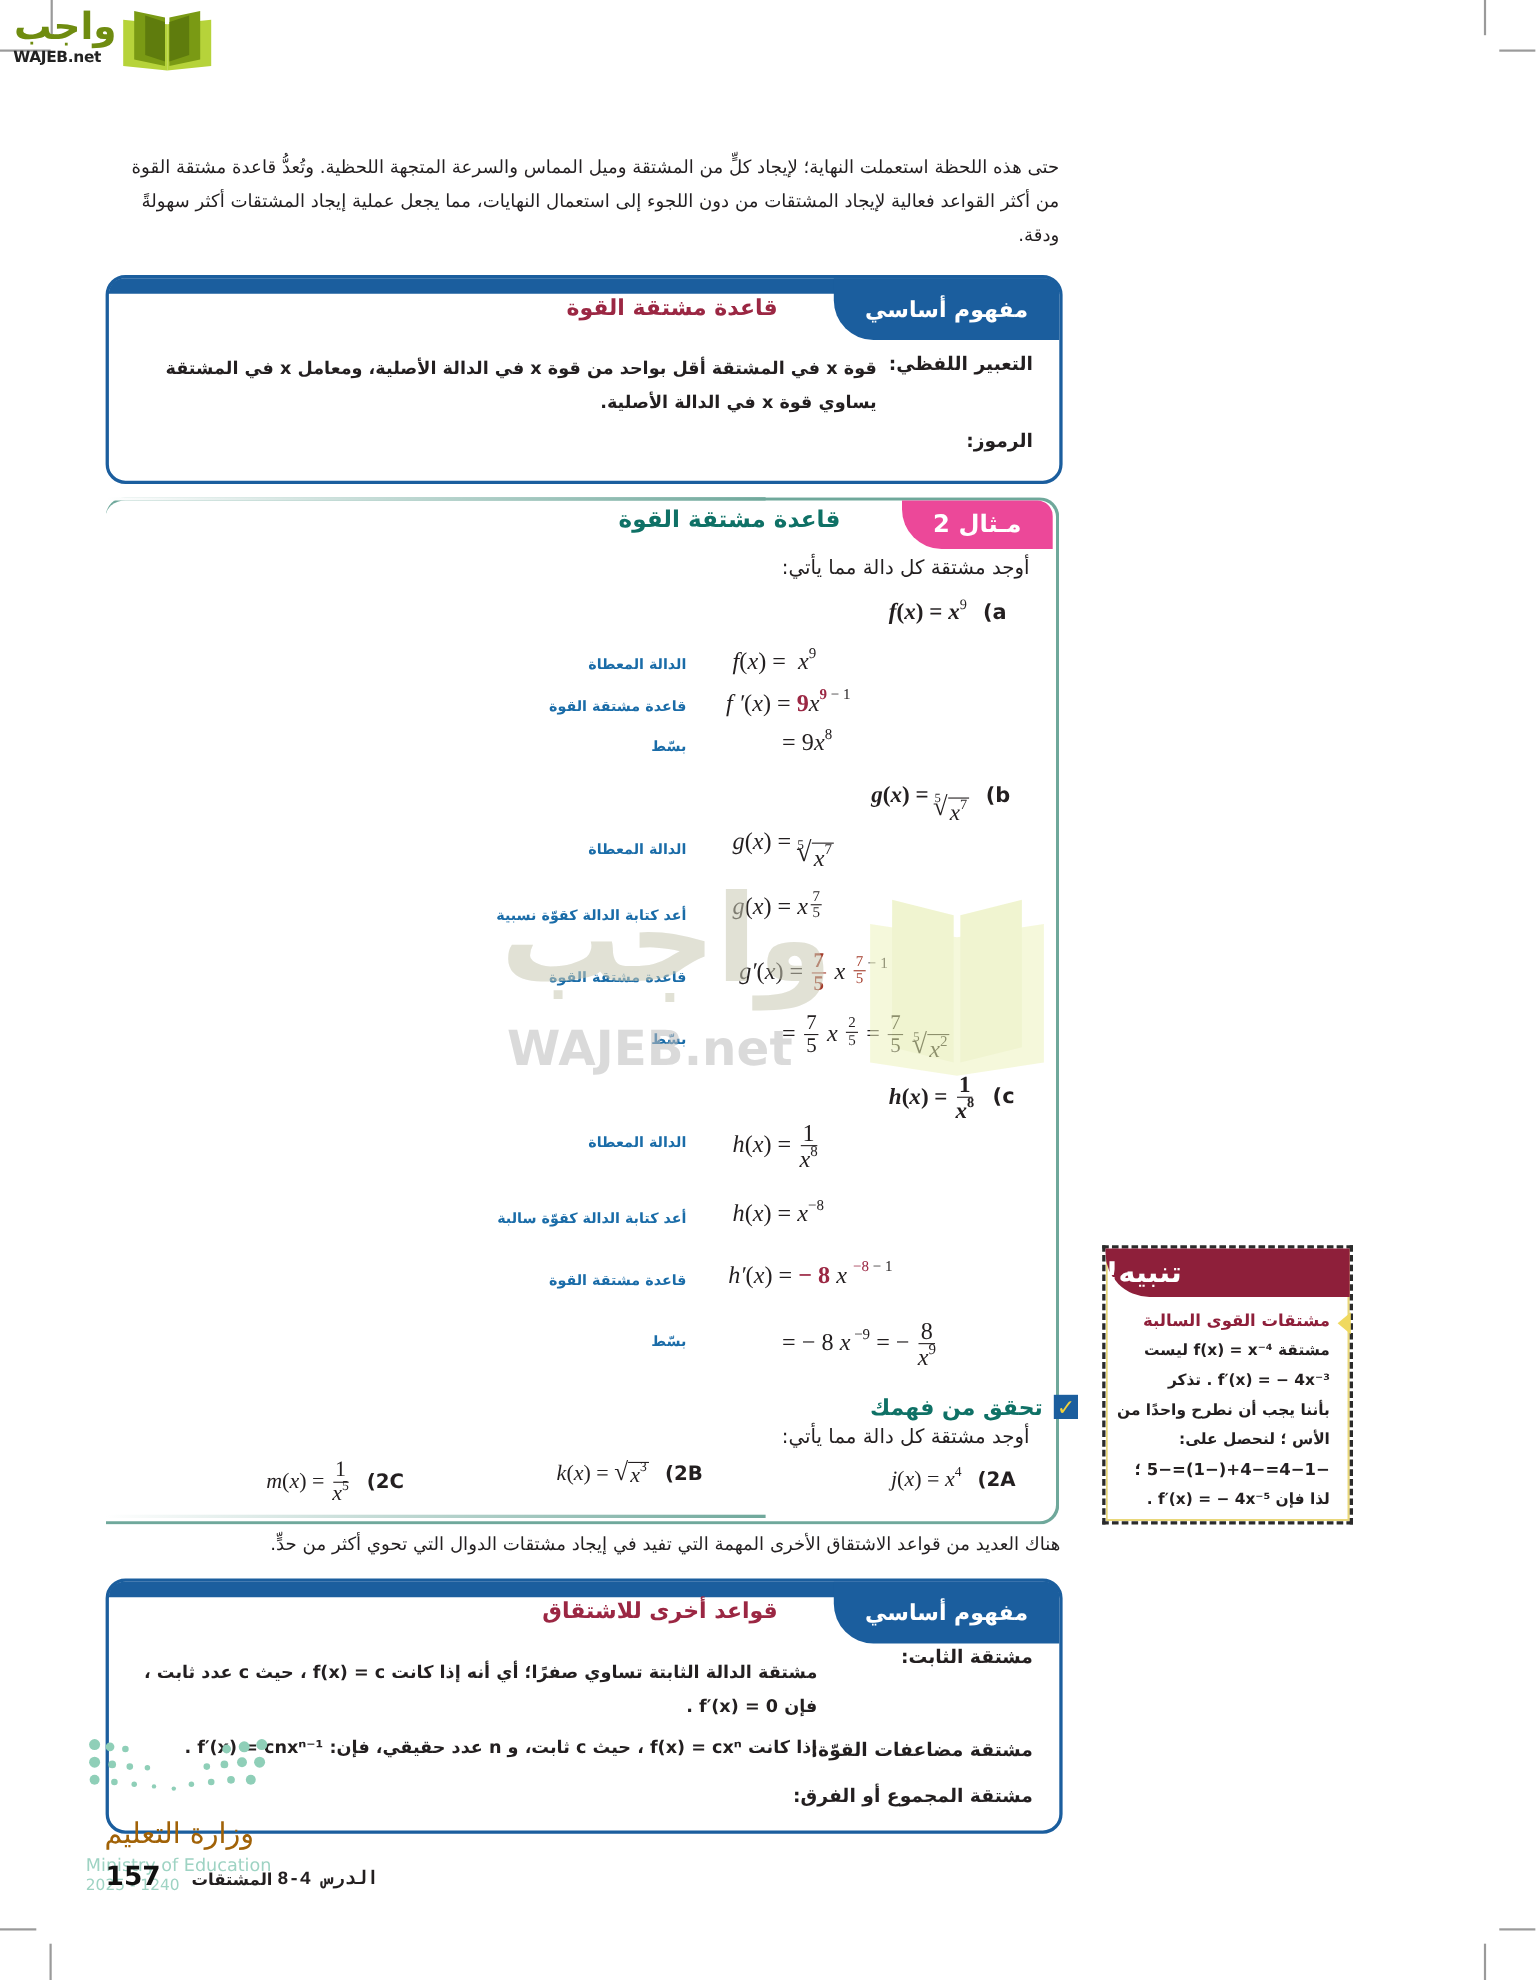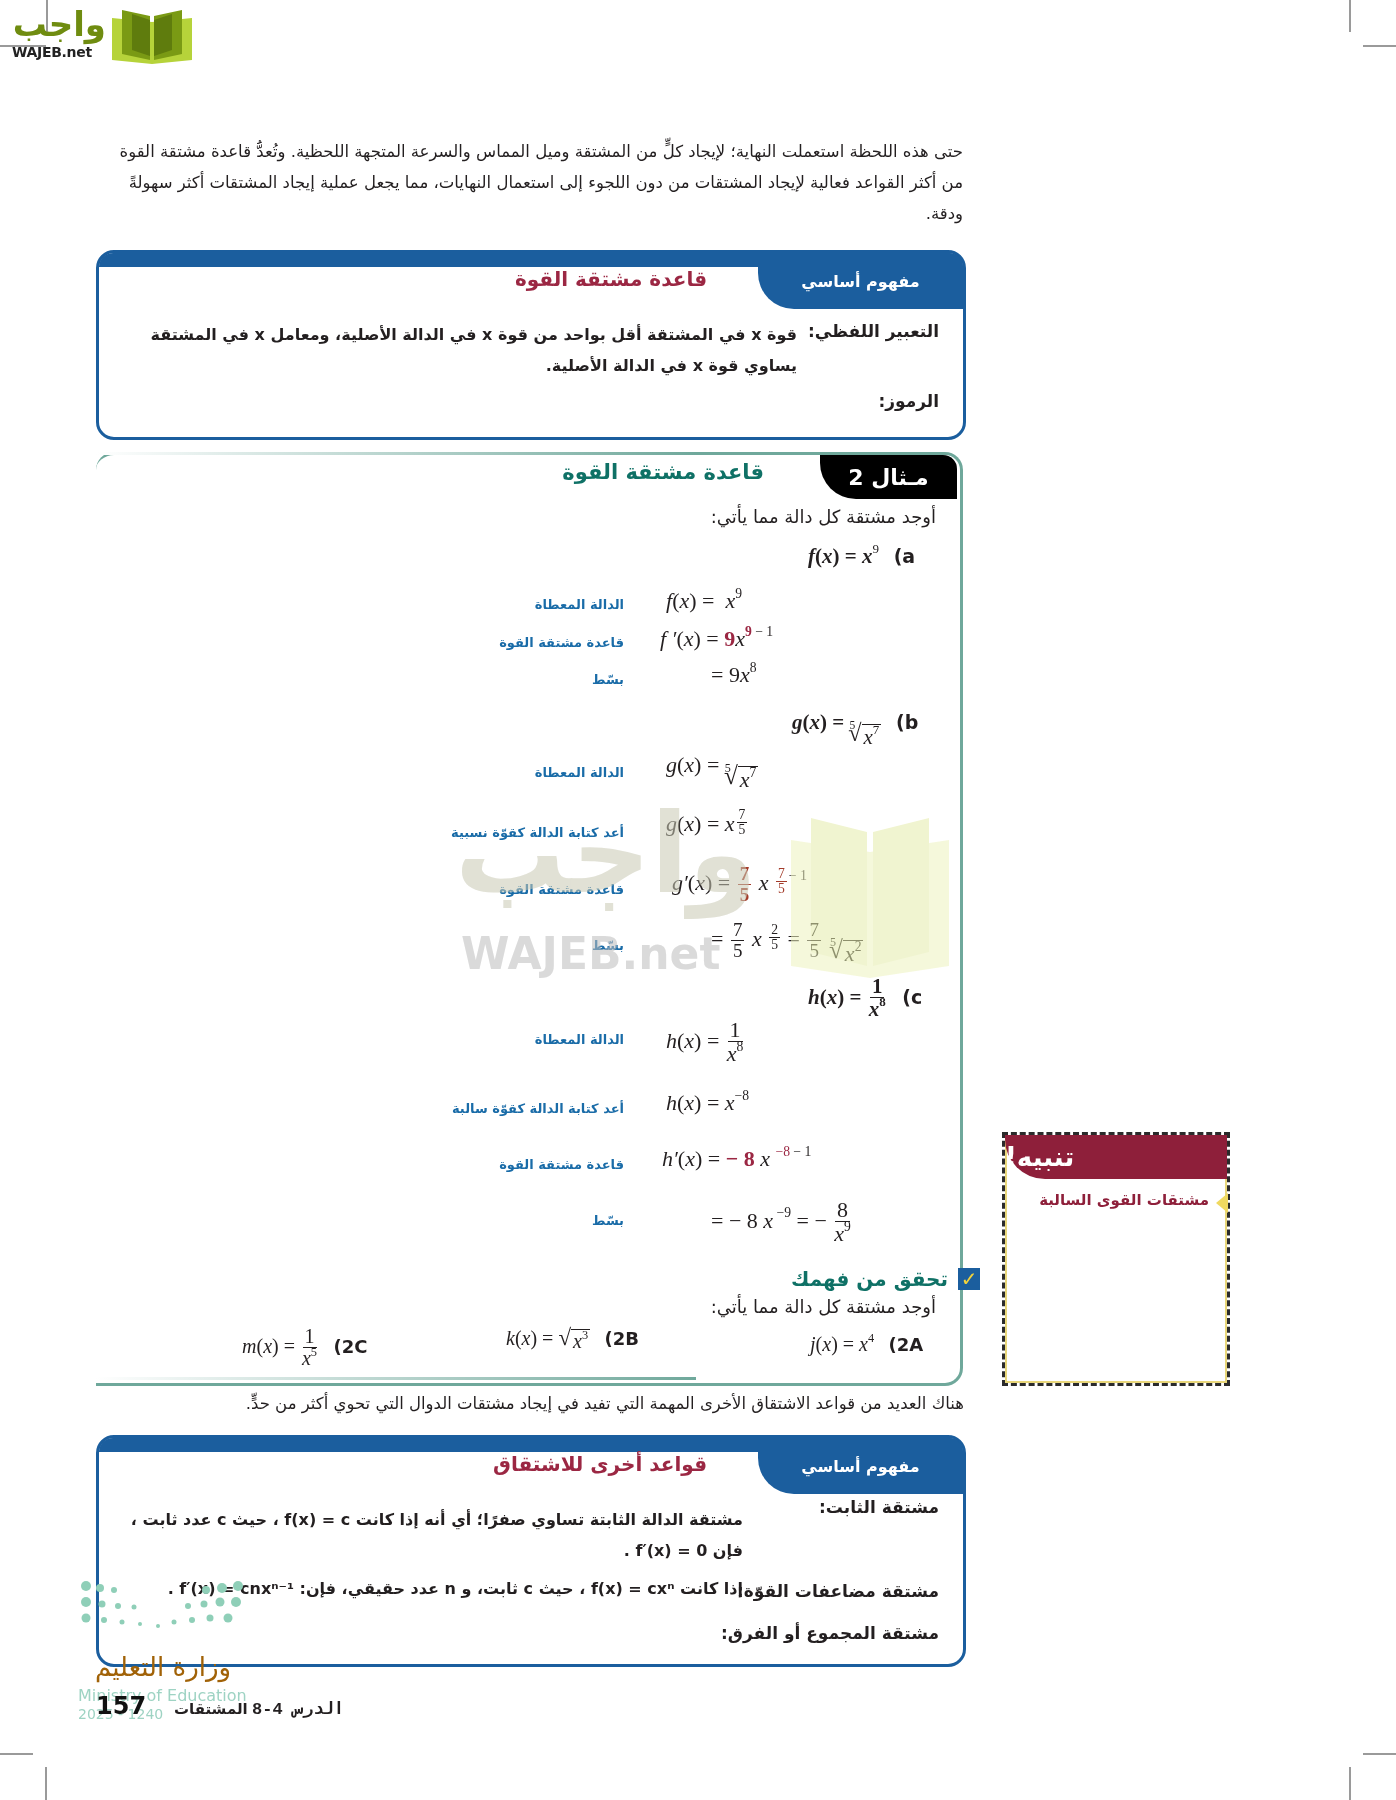--- a/index.html
+++ b/index.html
@@ -24,29 +24,29 @@
   
   .crop{background:#9a9a9a;position:absolute;}
 
   
   .logo-text{color:#6f8c10;font-weight:bold;}
 
   
   .kc{border:3px solid #1b5e9e;border-radius:18px;background:#fff;}
   .kc-top{height:14px;background:#1b5e9e;border-radius:14px 14px 0 0;}
   .kc-tab{position:absolute;right:0;top:0;height:56px;width:205px;background:#1b5e9e;
-          border-radius:0 14px 0 36px;color:#fff;font-weight:bold;font-size:16px;
+          border-radius:0 14px 0 36px;color:#fff;font-weight:bold;font-size:20px;
           display:flex;align-items:center;justify-content:center;direction:rtl;}
   .kc-title{position:absolute;color:#9b2743;font-weight:bold;font-size:20px;direction:rtl;}
   .kc-label{font-weight:bold;font-size:17px;}
   .kc-text{font-weight:bold;font-size:16px;}
 
   
   .ex{border:3px solid #6fa89b;border-radius:18px;border-left:none;border-bottom:none;}
-  .ex-tab{position:absolute;background:#000000;color:#fff;font-weight:bold;font-size:22px;
+  .ex-tab{position:absolute;background:#ec4899;color:#fff;font-weight:bold;font-size:22px;
           display:flex;align-items:center;justify-content:center;border-radius:0 14px 0 36px;direction:rtl;}
   .ex-title{color:#0f7166;font-weight:bold;font-size:21px;direction:rtl;}
   .eq{font-size:22px;}
 
   
   .caution{border:3px dashed #2b2b2b;background:#fff;box-shadow:0 0 0 2px #e9d77a inset;}
   .caution-head{background:#8e1f3a;color:#fff;font-weight:bold;font-size:26px;
           height:44px;display:flex;align-items:center;justify-content:flex-end;padding-right:16px;direction:rtl;
           border-radius:0 0 0 40px;}
   .caution-sub{color:#8e1f3a;font-weight:bold;font-size:15px;}
@@ -208,20 +208,28 @@
       <span class="n">1</span>
       <span class="m">x<sup class="mn">5</sup></span>
     </span>
   <span style="font-weight:bold;font-size:18px;margin-left:8px;font-family:'DejaVu Sans',sans-serif;">(2C</span>
 </div>
 
 <div class="abs caution" style="left:1002px;top:1132px;width:222px;height:248px;">
   <div class="caution-head">تنبيه!</div>
   <div class="abs rtl caution-sub" style="right:18px;top:56px;">مشتقات القوى السالبة</div>
   <div class="abs" style="right:-1px;top:58px;width:0;height:0;border-top:10px solid transparent;border-bottom:10px solid transparent;border-right:12px solid #f0d960;"></div>
+  <div class="abs rtl caution-body" style="right:18px;top:80px;width:196px;">
+    <div>مشتقة f(x) = x⁻⁴ ليست</div>
+    <div>f′(x) = − 4x⁻³ . تذكر</div>
+    <div>بأننا يجب أن نطرح واحدًا من</div>
+    <div>الأس ؛ لنحصل على:</div>
+    <div style="font-size:15px;">−4−1=−4+(−1)=−5 ؛</div>
+    <div>لذا فإن f′(x) = − 4x⁻⁵ .</div>
+  </div>
 </div>
 
 <div class="abs rtl" style="right:432px;top:1394px;width:820px;font-size:16.5px;">هناك العديد من قواعد الاشتقاق الأخرى المهمة التي تفيد في إيجاد مشتقات الدوال التي تحوي أكثر من حدٍّ.</div>
 
 <div class="abs kc" style="left:96px;top:1435px;width:864px;height:226px;">
   <div class="kc-top"></div>
   <div class="kc-tab">مفهوم أساسي</div>
   <div class="kc-title" style="right:256px;top:14px;">قواعد أخرى للاشتقاق</div>
 
   <div class="abs rtl kc-label" style="right:24px;top:59px;">مشتقة الثابت:</div>

